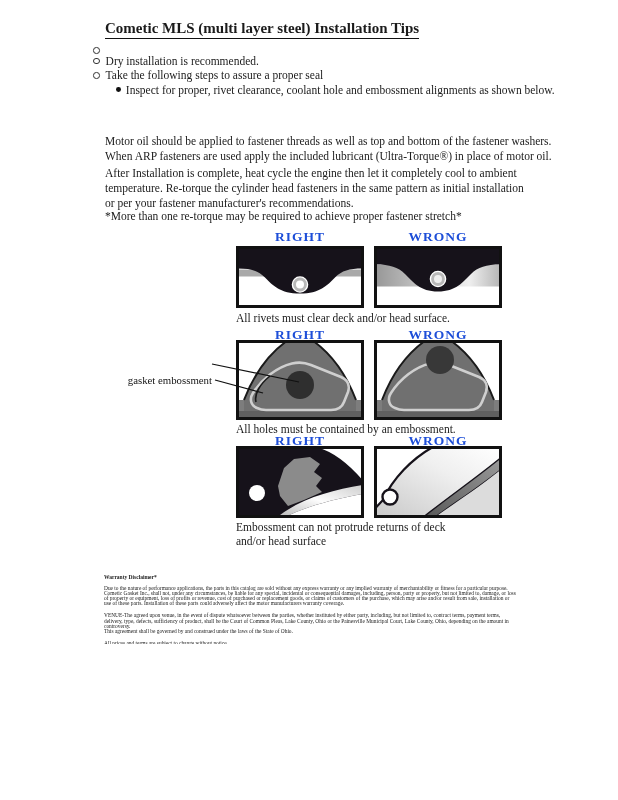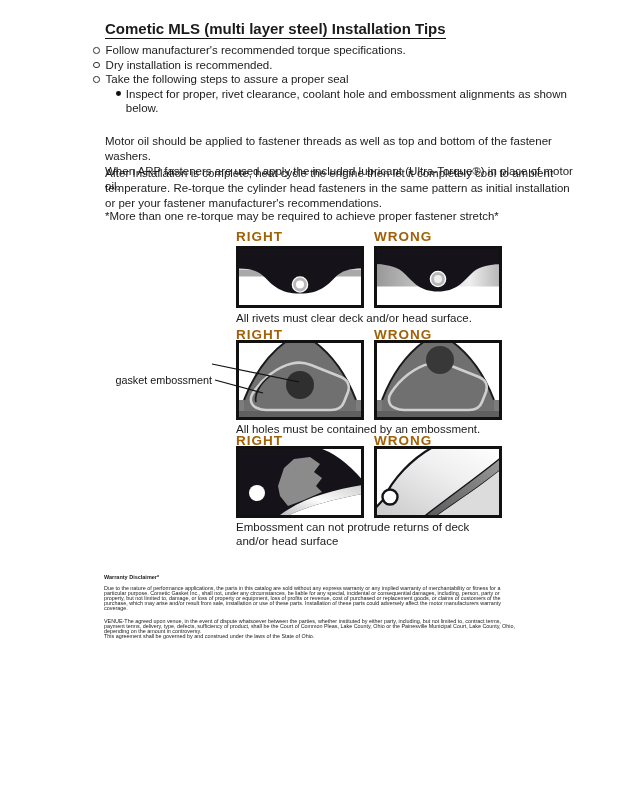--- a/index.html
+++ b/index.html
@@ -1,50 +1,49 @@
 <!DOCTYPE html>
 <html><head>
 <meta charset="utf-8">
 <style>
   html,body{margin:0;padding:0;background:#ffffff;}
   .page{position:relative;width:618px;height:644px;background:#ffffff;overflow:hidden;
-        font-family:Liberation Sans, sans-serif;color:#1b1b1b;}
+        font-family:Liberation Serif, serif;color:#1b1b1b;}
   .abs{position:absolute;}
   .title{left:105px;top:20px;font-size:15px;font-weight:bold;}
   .title-inner{border-bottom:1.6px solid #111;padding-bottom:1px;display:inline-block;}
   .bullets{left:93px;top:43px;width:480px;}
   .bullet-row{display:flex;align-items:flex-start;font-size:11.5px;line-height:14.6px;}
   .marker-o{width:4.6px;height:4.6px;border:1.2px solid #333;border-radius:50%;margin:4px 6px 0 0;flex:none;}
   .marker-f{width:4.8px;height:4.8px;background:#111;border-radius:50%;margin:4.5px 5px 0 0;flex:none;}
   .sub{margin-left:23px;}
   .sec-heading{left:105px;top:117px;font-size:12.5px;font-weight:bold;}
   .body-para{left:105px;font-size:11.5px;line-height:15px;width:480px;white-space:pre-line;}
-  .fig-label{position:absolute;width:128px;font-size:13.5px;font-weight:700;
-             letter-spacing:1px;color:#a16207;}
+  .fig-label{position:absolute;width:128px;text-align:center;font-size:13.5px;font-weight:700;
+             letter-spacing:1px;color:#1d4ed8;}
   .panel{position:absolute;width:128px;display:block;}
   .cap{position:absolute;font-size:11.5px;line-height:13.5px;}
   .ann{position:absolute;font-size:10.8px;line-height:13px;text-align:right;color:#151515;}
   .disclaimer{left:104px;top:575px;width:412px;font-size:5.4px;line-height:5.1px;}
   .disclaimer h4{margin:0 0 6px 0;font-size:5.5px;}
   .disclaimer p{margin:0 0 7px 0;white-space:pre-line;}
   .footer{left:388px;top:758px;font-size:12.5px;color:#222;}
 </style>
 </head>
 <body>
 
 <div class="page">
 
   <div class="abs title">
     <span class="title-inner">Cometic MLS (multi layer steel) Installation Tips</span>
   </div>
 
   <div class="abs bullets">
     <div class="bullet-row">
       <span class="marker-o"></span>
-      <span>Follow manufacturer's recommended torque specifications.</span>
     </div>
     <div class="bullet-row">
       <span class="marker-o"></span>
       <span>Dry installation is recommended.</span>
     </div>
     <div class="bullet-row">
       <span class="marker-o"></span>
       <span>Take the following steps to assure a proper seal</span>
     </div>
     <div class="bullet-row sub">

